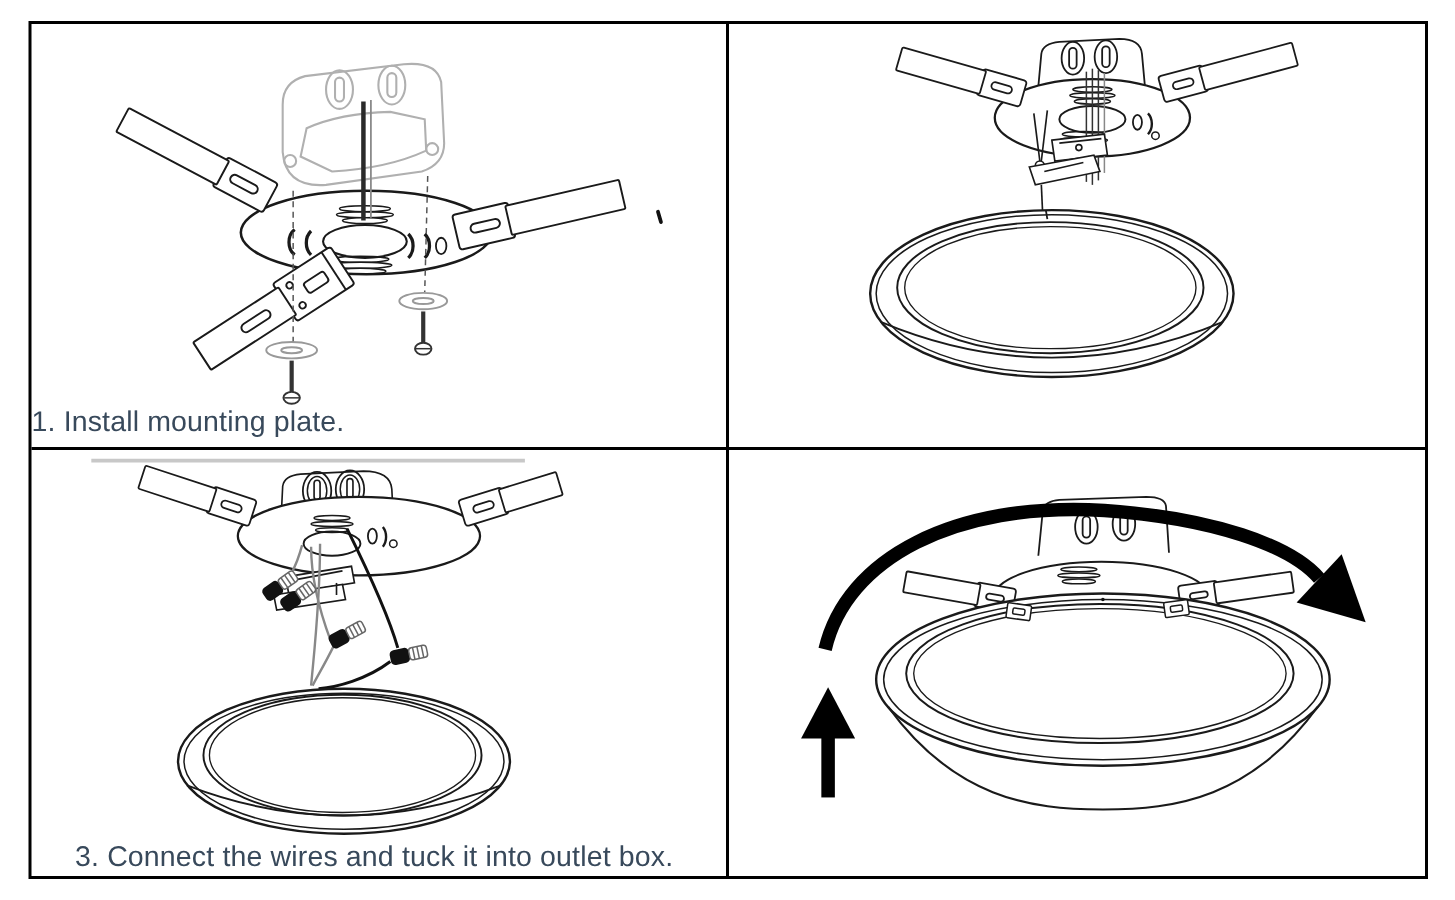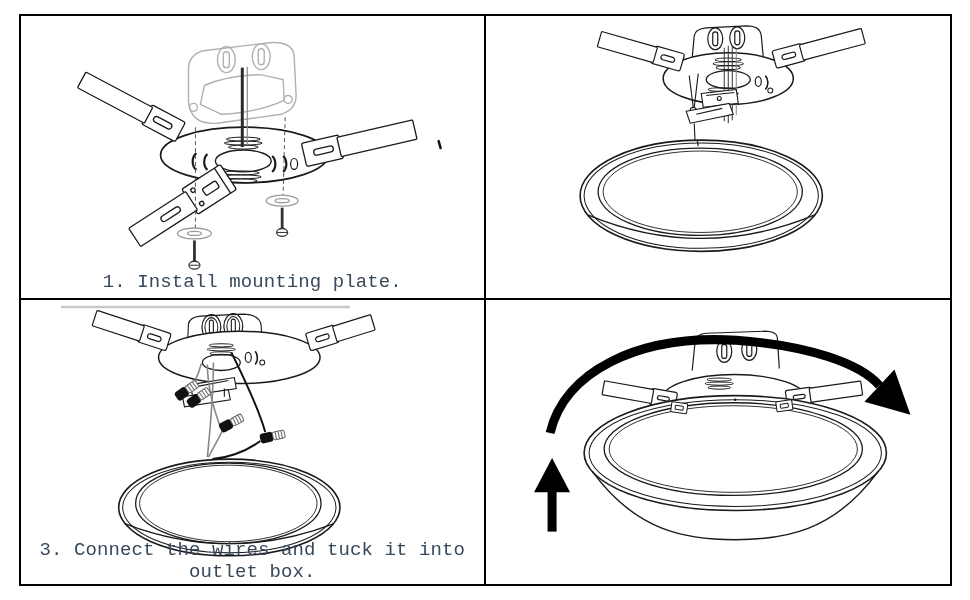--- a/index.html
+++ b/index.html
@@ -20,29 +20,27 @@
     grid-template-rows:1fr 1fr;
     background:#fff;
   }
   .cell{position:relative;box-sizing:border-box;overflow:hidden;}
   .cell.tl{border-right:2px solid #000;border-bottom:2px solid #000;}
   .cell.tr{border-bottom:2px solid #000;}
   .cell.bl{border-right:2px solid #000;}
   .cell svg{position:absolute;left:0;top:0;width:100%;height:100%;}
   .caption{
     position:absolute;left:0;right:0;
-    text-align:center;
     font-size:19px;
     color:#38495b;
     letter-spacing:0.1px;
     z-index:5;
-    font-family:Liberation Mono, monospace;
   }
   .caption.top{bottom:5px;}
-  .caption.bottom{bottom:1px;}
+  .caption.bottom{bottom:1px;padding-left:29px;}
 </style>
 </head>
 <body>
 
 <div class="frame">
 
   <div class="cell tl">
     <svg viewBox="0 0 464 284" preserveAspectRatio="none">
 
       <g stroke="#b0b0b0" fill="none" stroke-width="1.4">

